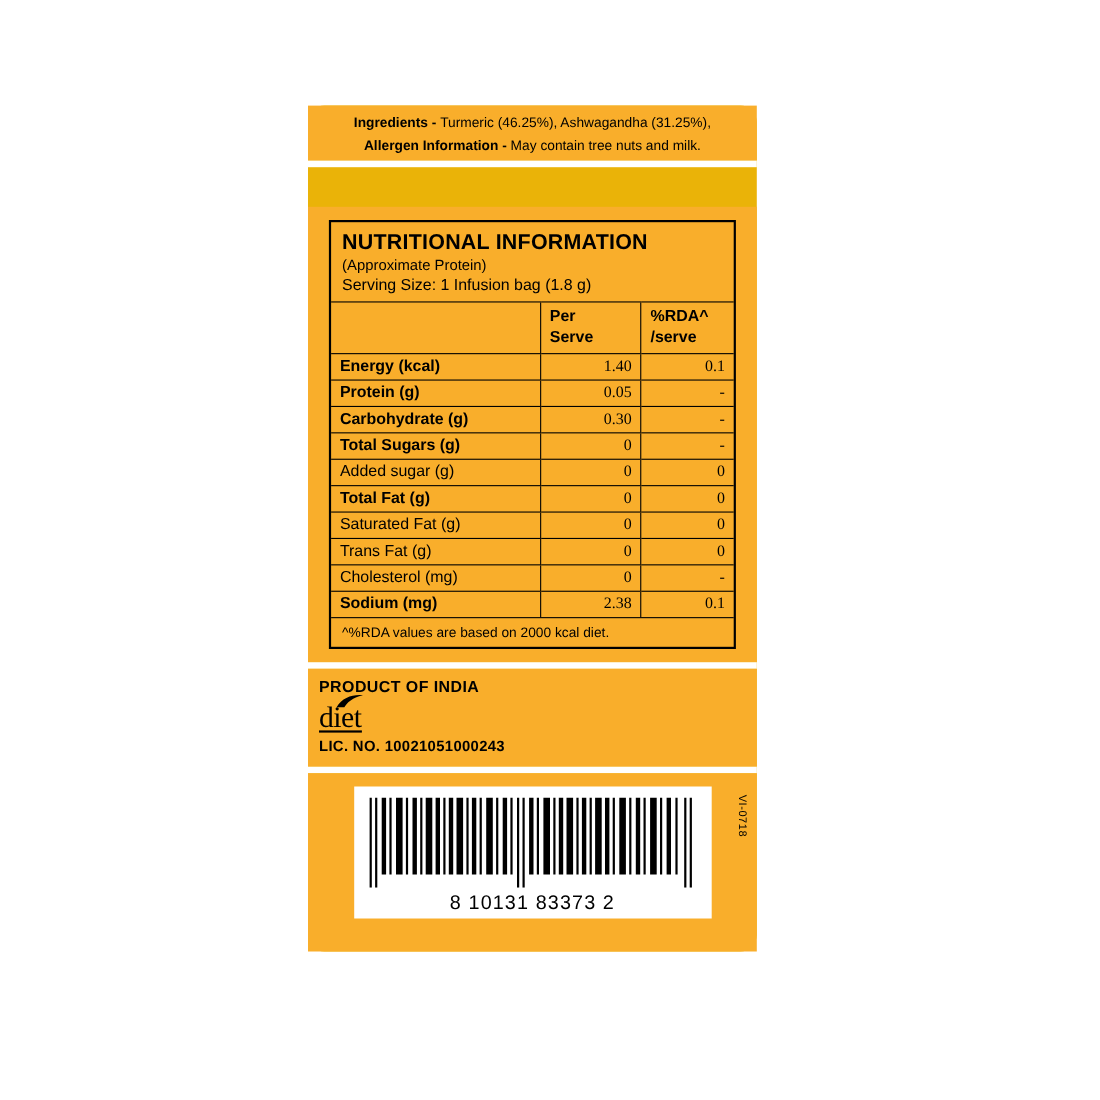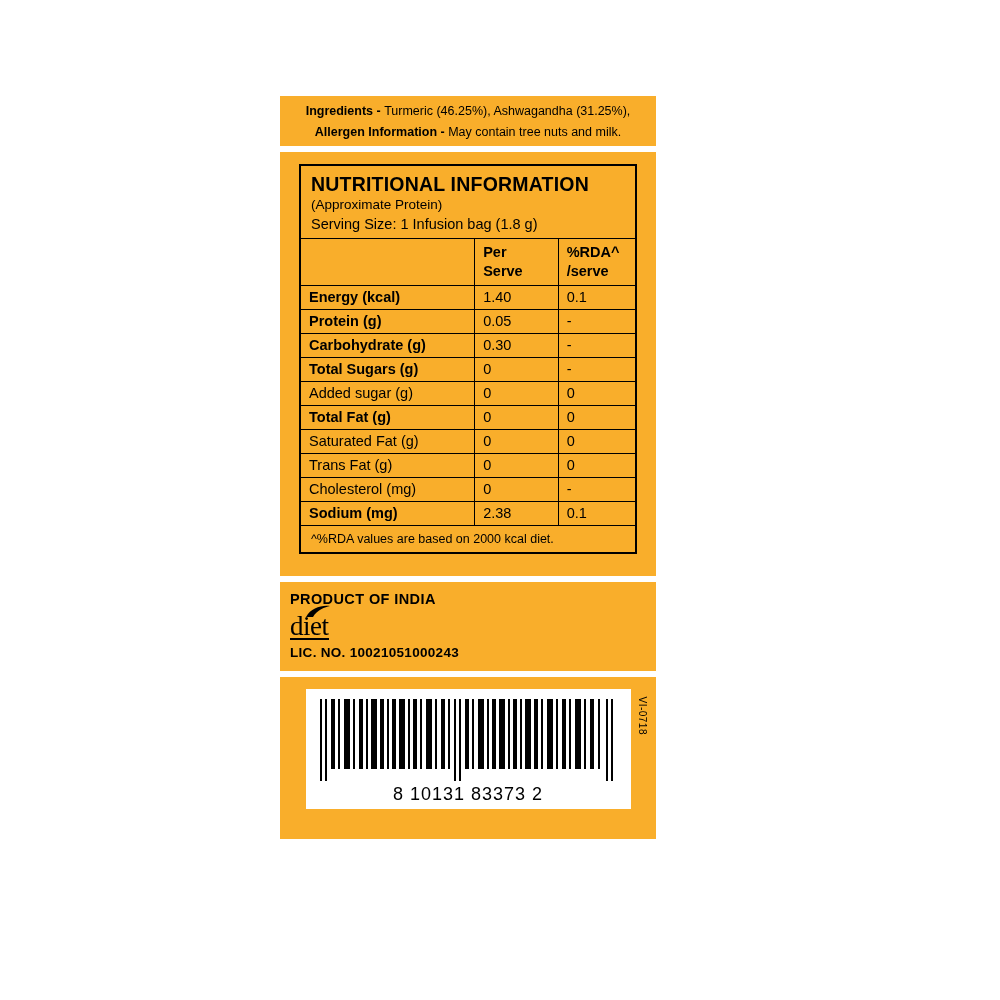--- a/index.html
+++ b/index.html
@@ -12,21 +12,21 @@
     height: 1000px;
     font-family: "Liberation Sans", sans-serif;
     position: relative;
     overflow: hidden;
   }
 
   .label {
     position: absolute;
     left: 280px;
     top: 96px;
-    width: 376px;
+    width: 408px;
     background: #eab308;
     border-radius: 15px;
   }
 
   
   .ingredients-block {
     background: #f9ae2b;
     padding: 8px 20px 6px 20px;
     box-sizing: border-box;
   }
@@ -43,22 +43,23 @@
     color: #000;
     text-align: center;
     margin-top: 5px;
   }
 
   .gap { height: 6px; background: #ffffff; }
 
   
   .nutri-wrap {
     background: #f9ae2b;
-    padding: 12px 19px 22px 19px;
-    box-sizing: border-box;
+    padding: 12px 19px 12px 19px;
+    box-sizing: border-box;
+    margin-top: 36px;
   }
   .nutri-box {
     border: 2px solid #000;
     box-sizing: border-box;
   }
   .nutri-head {
     padding: 6px 10px 4px 10px;
   }
   .nutri-title {
     font-size: 19.5px;
@@ -103,21 +104,21 @@
     text-align: left;
     font-weight: bold;
     font-size: 14px;
     line-height: 17px;
     padding-top: 5px;
     padding-bottom: 5px;
     height: 42px;
   }
   td.name { text-align: left; }
   td.name.bold { font-weight: bold; }
-  td.val { text-align: left; }
+  td.val { text-align: right; font-family: Liberation Serif, serif; }
 
   .footnote {
     border-top: 1.6px solid #000;
     font-size: 12.5px;
     color: #000;
     padding: 5px 10px 5px 10px;
     line-height: 16px;
   }
 
   

